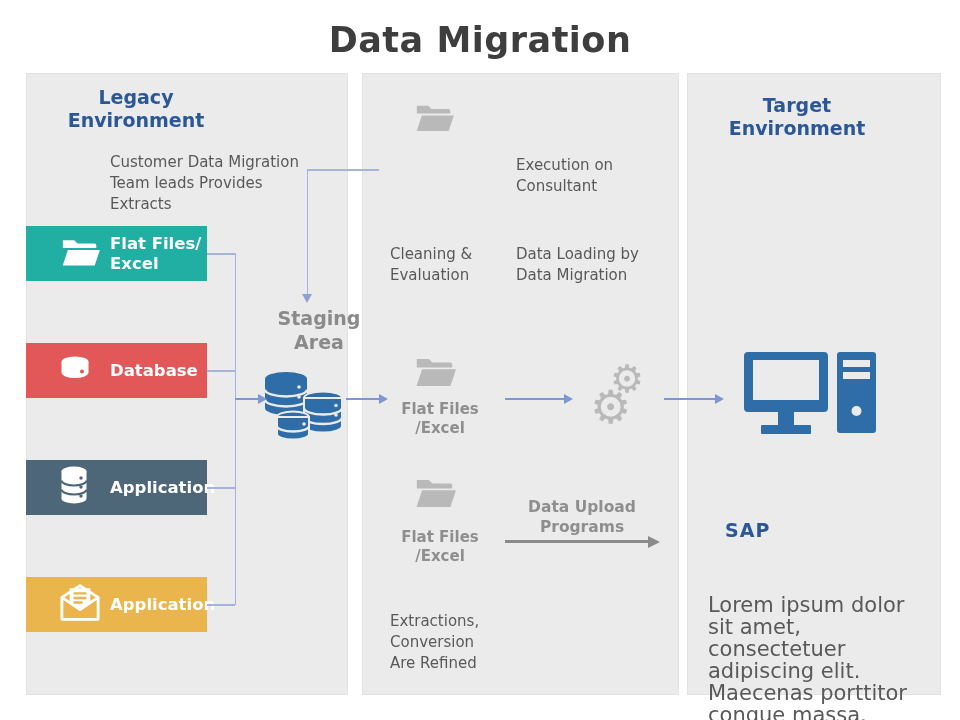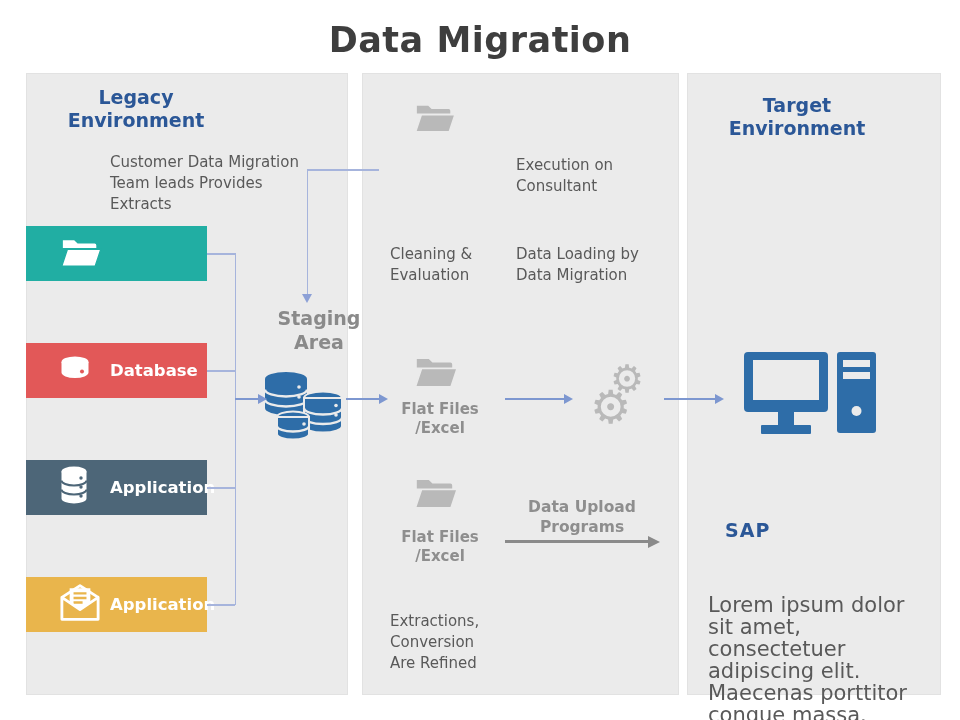--- a/index.html
+++ b/index.html
@@ -61,20 +61,21 @@
 
   <div class="abs gray-note" style="left:110px;top:152px;width:190px;">Customer Data Migration Team leads Provides Extracts</div>
 
   <div class="abs lbox box-teal" style="top:226px;">
     <span class="bicon">
       <svg width="46" height="34" viewBox="0 0 36 30">
         <path fill="#fff" d="M2 5 h10 l3 3 h15 a1.5 1.5 0 0 1 1.5 1.5 V12 H2 Z"></path>
         <path fill="#fff" stroke="#21AEA3" stroke-width="1.2" d="M1 28 L6 13 H35.5 L30.5 28 Z"></path>
       </svg>
     </span>
+    <span>Flat Files/ Excel</span>
   </div>
 
   <div class="abs lbox box-red" style="top:343px;">
     <span class="bicon">
       <svg width="34" height="28" viewBox="0 0 34 28">
         <ellipse cx="17" cy="7.5" rx="13.5" ry="5.5" fill="#fff"></ellipse>
         <path fill="#fff" d="M3.5 7.5 V18 A13.5 5.5 0 0 0 30.5 18 V7.5 Z"></path>
         <circle cx="24" cy="17" r="2" fill="#E25858"></circle>
       </svg>
     </span>

